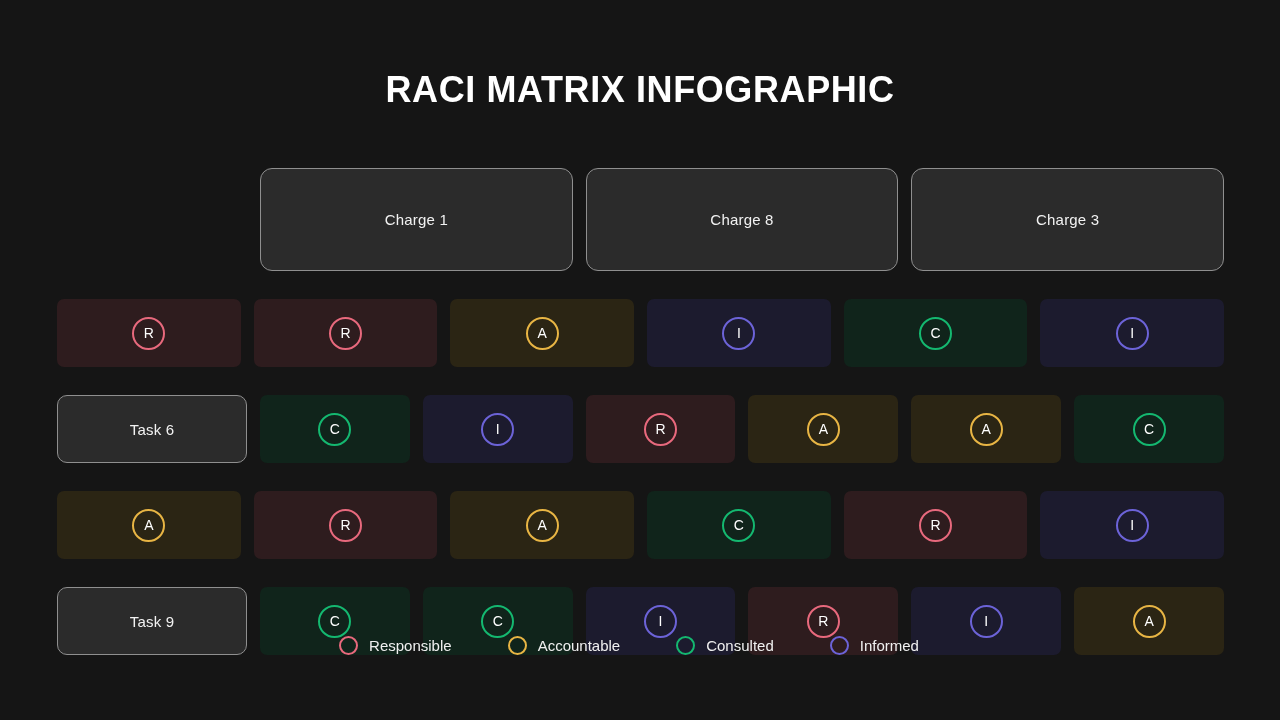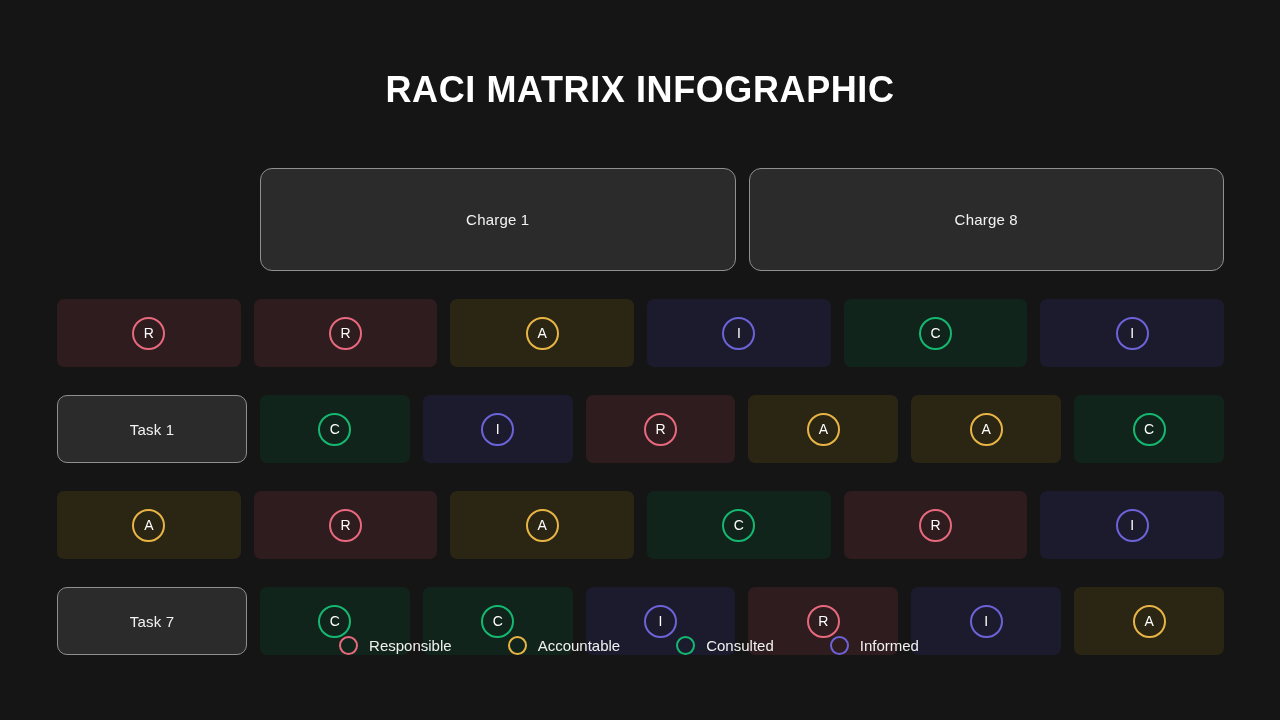--- a/index.html
+++ b/index.html
@@ -140,88 +140,89 @@
 <body style="background: rgb(21, 21, 21);">
 
 <h1 id="page-title">RACI MATRIX INFOGRAPHIC</h1>
 
 <div id="matrix">
 
   <div class="matrix-row">
     <div class="corner-spacer"></div>
     <div class="col-header">Charge 1</div>
     <div class="col-header">Charge 8</div>
-  </div>
-
-  <div class="matrix-row">
-    <div class="cell" style="background: rgb(46, 28, 30);">
-        <span class="badge" style="border-color: rgb(232, 105, 125);">R</span>
-      </div>
-    <div class="cell" style="background: rgb(46, 28, 30);">
-        <span class="badge" style="border-color: rgb(232, 105, 125);">R</span>
-      </div>
-    <div class="cell" style="background: rgb(43, 37, 20);">
-        <span class="badge" style="border-color: rgb(232, 181, 68);">A</span>
-      </div>
-    <div class="cell" style="background: rgb(28, 27, 46);">
-        <span class="badge" style="border-color: rgb(108, 99, 216);">I</span>
-      </div>
-    <div class="cell" style="background: rgb(16, 36, 27);">
-        <span class="badge" style="border-color: rgb(20, 184, 112);">C</span>
-      </div>
-    <div class="cell" style="background: rgb(28, 27, 46);">
-        <span class="badge" style="border-color: rgb(108, 99, 216);">I</span>
-      </div>
-  </div>
-
-  <div class="matrix-row">
-    <div class="row-label">Task 1</div>
-    <div class="cell" style="background: rgb(16, 36, 27);">
-        <span class="badge" style="border-color: rgb(20, 184, 112);">C</span>
-      </div>
-    <div class="cell" style="background: rgb(28, 27, 46);">
-        <span class="badge" style="border-color: rgb(108, 99, 216);">I</span>
-      </div>
-    <div class="cell" style="background: rgb(46, 28, 30);">
-        <span class="badge" style="border-color: rgb(232, 105, 125);">R</span>
-      </div>
-    <div class="cell" style="background: rgb(43, 37, 20);">
-        <span class="badge" style="border-color: rgb(232, 181, 68);">A</span>
-      </div>
-    <div class="cell" style="background: rgb(43, 37, 20);">
-        <span class="badge" style="border-color: rgb(232, 181, 68);">A</span>
-      </div>
-    <div class="cell" style="background: rgb(16, 36, 27);">
-        <span class="badge" style="border-color: rgb(20, 184, 112);">C</span>
-      </div>
-  </div>
-
-  <div class="matrix-row">
-    <div class="cell" style="background: rgb(43, 37, 20);">
-        <span class="badge" style="border-color: rgb(232, 181, 68);">A</span>
-      </div>
-    <div class="cell" style="background: rgb(46, 28, 30);">
-        <span class="badge" style="border-color: rgb(232, 105, 125);">R</span>
-      </div>
-    <div class="cell" style="background: rgb(43, 37, 20);">
-        <span class="badge" style="border-color: rgb(232, 181, 68);">A</span>
-      </div>
-    <div class="cell" style="background: rgb(16, 36, 27);">
-        <span class="badge" style="border-color: rgb(20, 184, 112);">C</span>
-      </div>
-    <div class="cell" style="background: rgb(46, 28, 30);">
-        <span class="badge" style="border-color: rgb(232, 105, 125);">R</span>
-      </div>
-    <div class="cell" style="background: rgb(28, 27, 46);">
-        <span class="badge" style="border-color: rgb(108, 99, 216);">I</span>
-      </div>
-  </div>
-
-  <div class="matrix-row">
-    <div class="row-label">Task 7</div>
+    <div class="col-header">Charge 3</div>
+  </div>
+
+  <div class="matrix-row">
+    <div class="cell" style="background: rgb(46, 28, 30);">
+        <span class="badge" style="border-color: rgb(232, 105, 125);">R</span>
+      </div>
+    <div class="cell" style="background: rgb(46, 28, 30);">
+        <span class="badge" style="border-color: rgb(232, 105, 125);">R</span>
+      </div>
+    <div class="cell" style="background: rgb(43, 37, 20);">
+        <span class="badge" style="border-color: rgb(232, 181, 68);">A</span>
+      </div>
+    <div class="cell" style="background: rgb(28, 27, 46);">
+        <span class="badge" style="border-color: rgb(108, 99, 216);">I</span>
+      </div>
+    <div class="cell" style="background: rgb(16, 36, 27);">
+        <span class="badge" style="border-color: rgb(20, 184, 112);">C</span>
+      </div>
+    <div class="cell" style="background: rgb(28, 27, 46);">
+        <span class="badge" style="border-color: rgb(108, 99, 216);">I</span>
+      </div>
+  </div>
+
+  <div class="matrix-row">
+    <div class="row-label">Task 6</div>
+    <div class="cell" style="background: rgb(16, 36, 27);">
+        <span class="badge" style="border-color: rgb(20, 184, 112);">C</span>
+      </div>
+    <div class="cell" style="background: rgb(28, 27, 46);">
+        <span class="badge" style="border-color: rgb(108, 99, 216);">I</span>
+      </div>
+    <div class="cell" style="background: rgb(46, 28, 30);">
+        <span class="badge" style="border-color: rgb(232, 105, 125);">R</span>
+      </div>
+    <div class="cell" style="background: rgb(43, 37, 20);">
+        <span class="badge" style="border-color: rgb(232, 181, 68);">A</span>
+      </div>
+    <div class="cell" style="background: rgb(43, 37, 20);">
+        <span class="badge" style="border-color: rgb(232, 181, 68);">A</span>
+      </div>
+    <div class="cell" style="background: rgb(16, 36, 27);">
+        <span class="badge" style="border-color: rgb(20, 184, 112);">C</span>
+      </div>
+  </div>
+
+  <div class="matrix-row">
+    <div class="cell" style="background: rgb(43, 37, 20);">
+        <span class="badge" style="border-color: rgb(232, 181, 68);">A</span>
+      </div>
+    <div class="cell" style="background: rgb(46, 28, 30);">
+        <span class="badge" style="border-color: rgb(232, 105, 125);">R</span>
+      </div>
+    <div class="cell" style="background: rgb(43, 37, 20);">
+        <span class="badge" style="border-color: rgb(232, 181, 68);">A</span>
+      </div>
+    <div class="cell" style="background: rgb(16, 36, 27);">
+        <span class="badge" style="border-color: rgb(20, 184, 112);">C</span>
+      </div>
+    <div class="cell" style="background: rgb(46, 28, 30);">
+        <span class="badge" style="border-color: rgb(232, 105, 125);">R</span>
+      </div>
+    <div class="cell" style="background: rgb(28, 27, 46);">
+        <span class="badge" style="border-color: rgb(108, 99, 216);">I</span>
+      </div>
+  </div>
+
+  <div class="matrix-row">
+    <div class="row-label">Task 9</div>
     <div class="cell" style="background: rgb(16, 36, 27);">
         <span class="badge" style="border-color: rgb(20, 184, 112);">C</span>
       </div>
     <div class="cell" style="background: rgb(16, 36, 27);">
         <span class="badge" style="border-color: rgb(20, 184, 112);">C</span>
       </div>
     <div class="cell" style="background: rgb(28, 27, 46);">
         <span class="badge" style="border-color: rgb(108, 99, 216);">I</span>
       </div>
     <div class="cell" style="background: rgb(46, 28, 30);">

